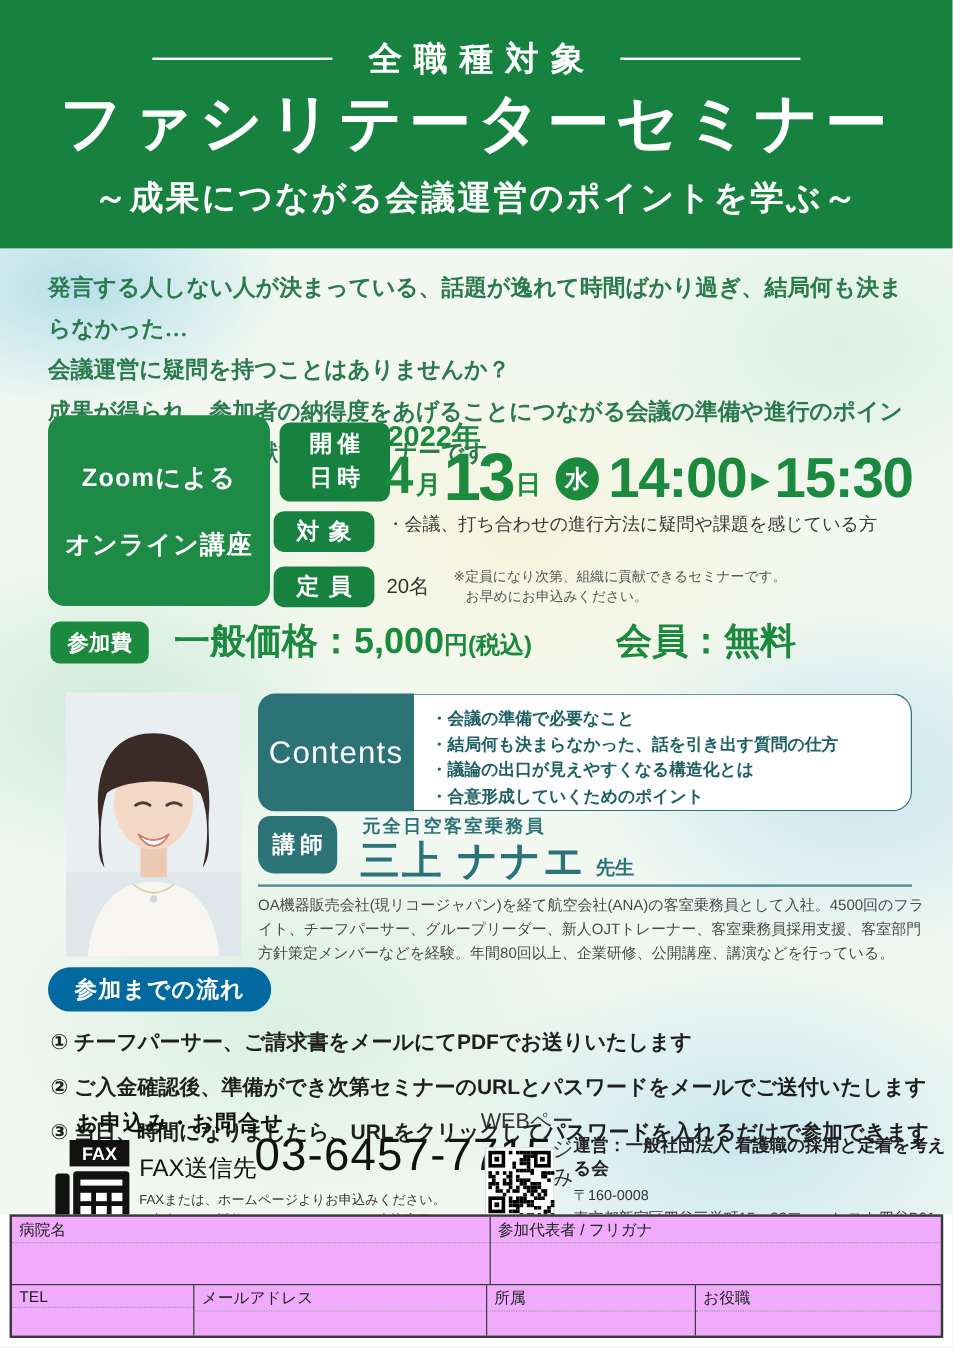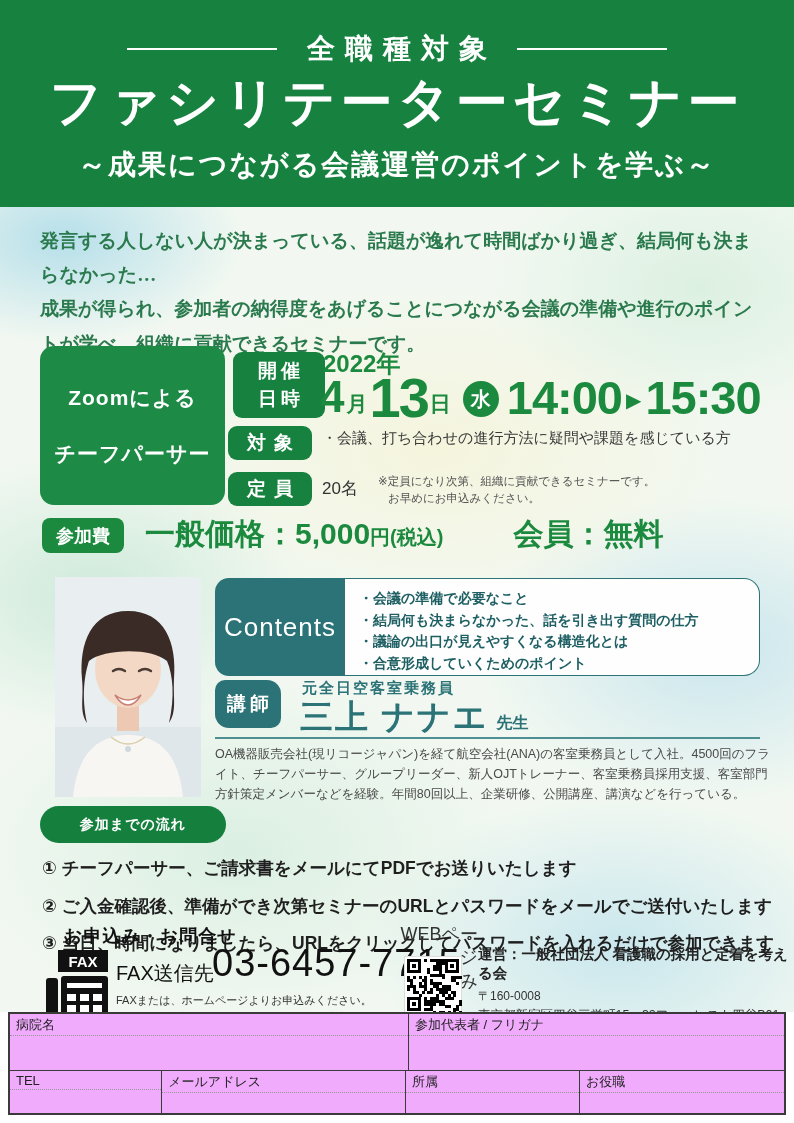--- a/index.html
+++ b/index.html
@@ -112,21 +112,21 @@
   }
   .lect-title { position:absolute; left:302px; top:679px; color:#2b7377; font-size:15px; font-weight:bold; letter-spacing:2px; }
   .lect-name-row { position:absolute; left:300px; top:695px; display:flex; align-items:baseline; color:#2b7377; font-weight:bold; }
   .lect-name { font-size:33px; letter-spacing:2px; }
   .lect-hon { font-size:16px; margin-left:8px; }
   .lect-rule { position:absolute; left:215px; top:737px; width:545px; height:2px; background:#4e8f92; }
   .lect-bio { position:absolute; left:215px; top:745px; width:560px; font-size:12.5px; color:#4a4a4a; line-height:1.58; }
   
   .flow-badge {
     position:absolute; left:40px; top:806px; width:186px; height:37px;
-    background:#15803d; border-radius:19px; color:#fff; font-size:14px; font-weight:bold;
+    background:#0369a1; border-radius:19px; color:#fff; font-size:19px; font-weight:bold;
     display:flex; align-items:center; justify-content:center; letter-spacing:1px;
   }
   .flow-steps { position:absolute; left:42px; top:850px; width:740px;
     font-size:17.5px; font-weight:bold; color:#1f1f1f; line-height:2.15; }
   
   .contact-heading { position:absolute; left:64px; top:924px; font-size:18px; font-weight:bold; color:#111; letter-spacing:1px; }
   .fax-icon { position:absolute; left:46px; top:950px; }
   .fax-label { position:absolute; left:116px; top:960px; font-size:20px; color:#111; }
   .fax-number { position:absolute; left:212px; top:942px; font-size:38px; color:#111; letter-spacing:1px; }
   .fax-notes { position:absolute; left:116px; top:992px; font-size:11px; color:#333; line-height:1.55; }
@@ -165,26 +165,27 @@
       <span class="tag-line"></span>
       <span class="tag-text">全職種対象</span>
       <span class="tag-line"></span>
     </div>
     <div class="main-title">ファシリテーターセミナー</div>
     <div class="sub-title">～成果につながる会議運営のポイントを学ぶ～</div>
   </div>
 
   <div class="intro">
     <div>発言する人しない人が決まっている、話題が逸れて時間ばかり過ぎ、結局何も決まらなかった…</div>
+    <div>会議運営に疑問を持つことはありませんか？</div>
     <div>成果が得られ、参加者の納得度をあげることにつながる会議の準備や進行のポイントが学べ、組織に貢献できるセミナーです。</div>
   </div>
 
   <div class="zoom-box">
     <span>Zoomによる</span>
-    <span>チーフパーサー</span>
+    <span>オンライン講座</span>
   </div>
 
   <div class="lbl-box lbl-datetime">
     <span>開催</span>
     <span>日時</span>
   </div>
   <div class="date-year">2022年</div>
   <div class="date-main">
     <span class="d-month">4</span>
     <span class="d-unit">月</span>

